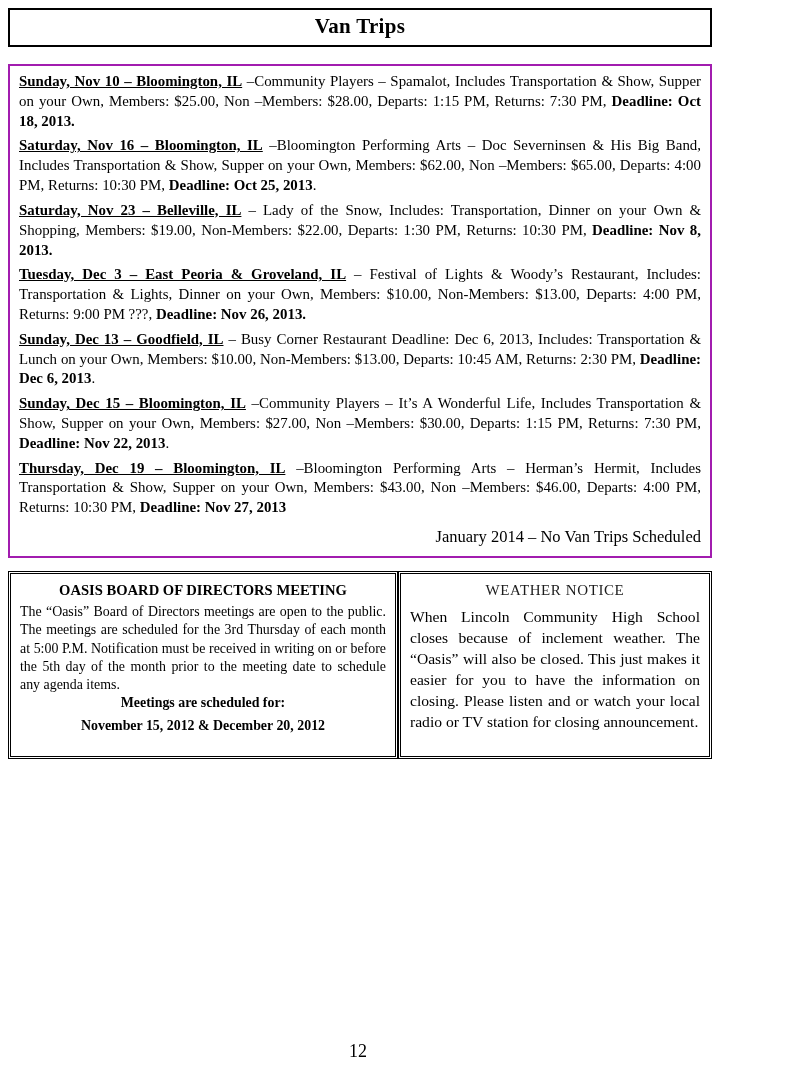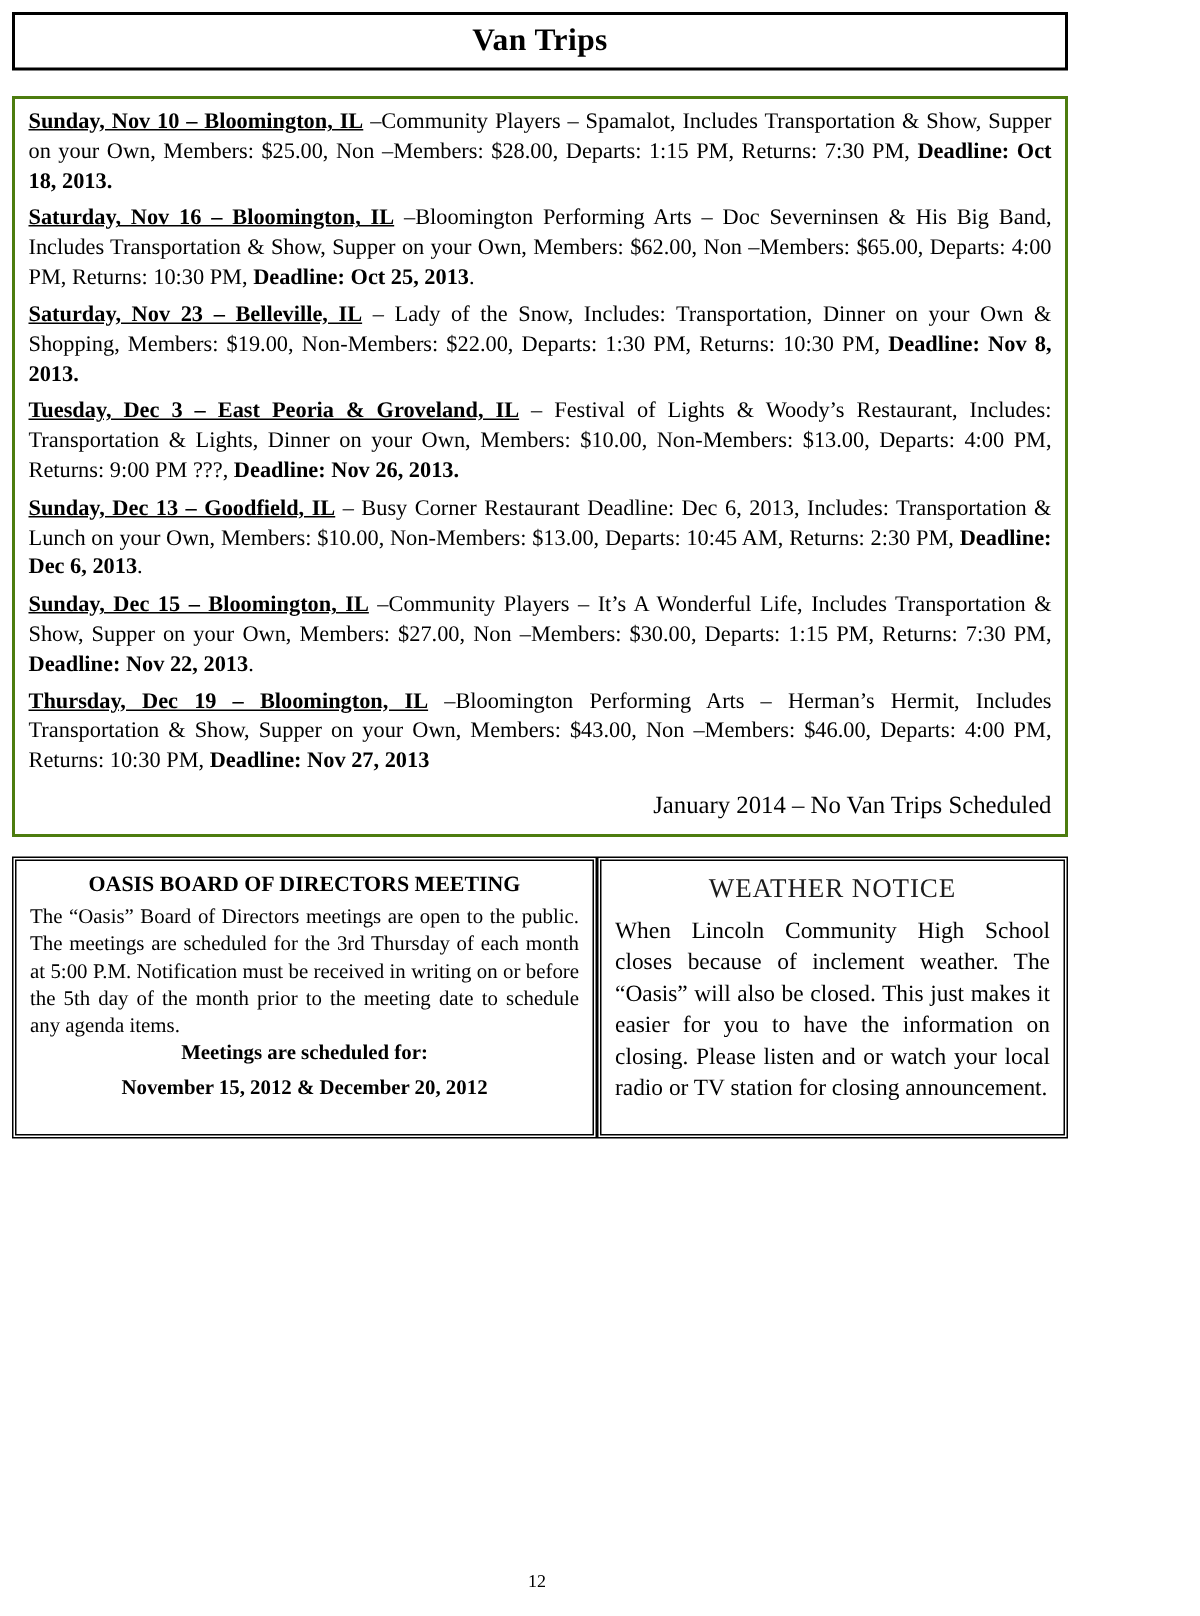--- a/index.html
+++ b/index.html
@@ -21,21 +21,21 @@
     text-align: center;
     padding: 4px 0 6px 0;
     box-sizing: border-box;
   }
   .title-box .title {
     font-size: 21px;
     font-weight: bold;
     letter-spacing: 0.3px;
   }
   .trips-box {
-    border: 2px solid #4d7c0f;
+    border: 2px solid #a21caf;
     margin-top: 17px;
     padding: 6px 9px 6px 9px;
     box-sizing: border-box;
   }
   .trip {
     font-size: 14.9px;
     line-height: 1.33;
     text-align: justify;
     margin: 0 0 5px 0;
   }
@@ -76,37 +76,37 @@
     margin-top: 0;
   }
   .board-sched-dates {
     text-align: center;
     font-weight: bold;
     font-size: 13.9px;
     margin-top: 7px;
   }
   .weather-title {
     text-align: center;
-    font-size: 18px;
+    font-size: 15px;
     letter-spacing: 0.6px;
     color: #1c1c1c;
     margin: 2px 0 7px 0;
   }
   .weather-body {
     font-size: 15.6px;
     line-height: 1.35;
     text-align: justify;
   }
   .page-number {
     position: absolute;
     left: 0;
     right: 16px;
     bottom: 15px;
     text-align: center;
-    font-size: 12px;
+    font-size: 18px;
   }
 </style>
 </head>
 <body>
 
 <div class="page">
 
   <div class="title-box">
     <span class="title">Van Trips</span>
   </div>

